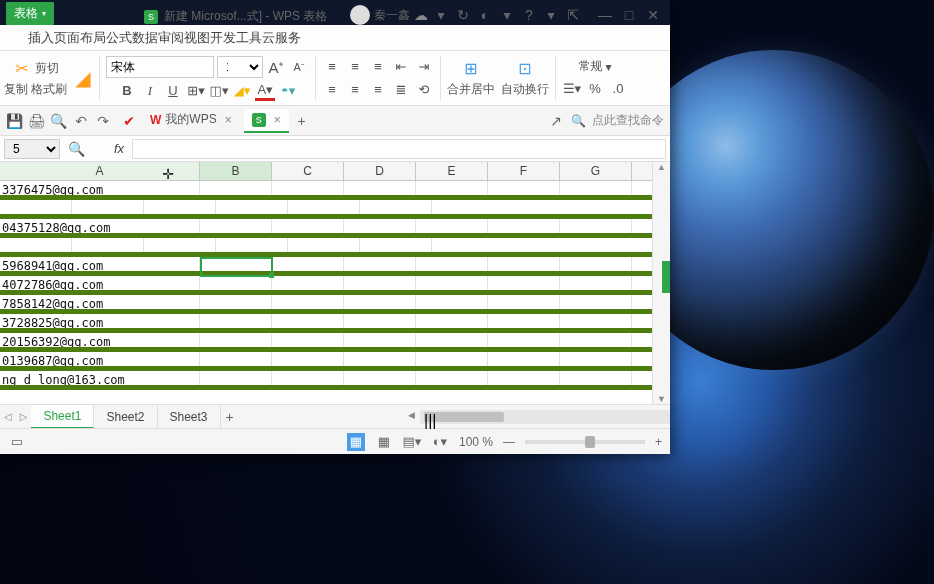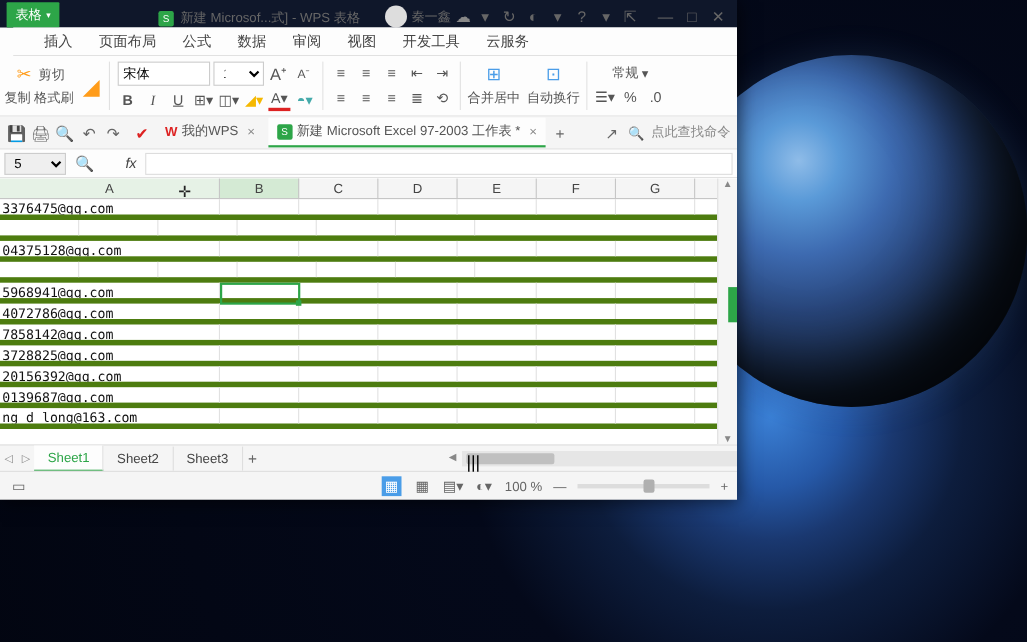--- a/index.html
+++ b/index.html
@@ -8,29 +8,29 @@
 .titlebar { height: 25px; display: flex; align-items: flex-end; background: #0f172a; padding: 0 6px; }
 .app-btn { background: #2da548; color: #fff; font-size: 12px; padding: 3px 8px; display: flex; align-items: center; gap: 4px; border-radius: 1px; }
 .app-btn .arrow { font-size: 8px; }
 .title-docs { display: flex; align-items: center; gap: 6px; margin-left: 90px; font-size: 12px; color: #666; }
 .title-icon { width: 14px; height: 14px; background: #2da548; border-radius: 2px; display: inline-flex; align-items: center; justify-content: center; color: #fff; font-size: 9px; }
 .user-area { margin-left: auto; display: flex; align-items: center; gap: 4px; font-size: 12px; color: #666; }
 .avatar { width: 20px; height: 20px; border-radius: 50%; background: #ddd; display: inline-block; }
 .cloud { font-size: 14px; color: #888; }
 .win-controls { display: flex; gap: 2px; margin-left: 8px; }
 .win-controls span { width: 22px; height: 20px; display: inline-flex; align-items: center; justify-content: center; font-size: 14px; color: #666; }
-.menubar { height: 26px; display: flex; align-items: center; gap: 24px; padding-left: 28px; background: #fdfdfd; font-size: 13px; color: #444; border-bottom: 1px solid #e1e1e1; margin-left: 12px; }
+.menubar { height: 26px; display: flex; align-items: center; padding-left: 28px; background: #fdfdfd; font-size: 13px; color: #444; border-bottom: 1px solid #e1e1e1; }
 .ribbon { height: 55px; background: #fdfdfd; border-bottom: 1px solid #dedede; display: flex; align-items: center; padding: 3px 4px; gap: 6px; }
 .ribbon .sep { width: 1px; height: 44px; background: #e1e1e1; }
 .grp { display: flex; flex-direction: column; gap: 3px; align-items: center; font-size: 12px; color: #555; }
 .grp-row { display: flex; gap: 3px; align-items: center; }
 .big-icon { width: 20px; height: 20px; display: inline-flex; align-items: center; justify-content: center; font-size: 16px; }
 .scissors { color: #ff9c1a; }
 .paint { color: #ff9c1a; font-size: 20px; }
-.font-select { border: 1px solid #ccc; height: 22px; font-size: 12px; padding: 0 18px 0 4px; width: 84px; background: #fff; appearance: none; }
+.font-select { border: 1px solid #ccc; height: 22px; font-size: 12px; padding: 0 18px 0 4px; width: 108px; background: #fff; appearance: none; }
 .size-select { border: 1px solid #ccc; height: 22px; font-size: 12px; padding: 0 18px 0 4px; width: 46px; background: #fff; }
 .btn-ic { width: 20px; height: 20px; display: inline-flex; align-items: center; justify-content: center; font-size: 13px; color: #555; }
 .btn-ic.b { font-weight: bold; }
 .btn-ic.i { font-style: italic; font-family: serif; }
 .btn-ic.u { text-decoration: underline; }
 .tabbar { height: 30px; background: #f5f5f5; border-bottom: 1px solid #dedede; display: flex; align-items: center; padding: 0 6px; gap: 4px; }
 .tool-ic { width: 18px; height: 18px; display: inline-flex; align-items: center; justify-content: center; font-size: 14px; color: #666; }
 .file-tab { display: inline-flex; align-items: center; padding: 4px 8px; font-size: 12px; color: #555; gap: 4px; border-bottom: 2px solid transparent; }
 .file-tab.active { border-bottom-color: #2da548; background: #fdfdfd; }
 .tab-close { font-size: 12px; color: #888; cursor: pointer; margin-left: 4px; }
@@ -200,21 +200,20 @@
     <span class="tool-ic">↷</span>
     <span class="sep" style="height:18px"></span>
     <span class="tool-ic" style="color:#d22">✔</span>
     <div class="file-tab">
       <span style="color:#d22;font-weight:bold">W</span>
       <span>我的WPS</span>
       <span class="tab-close">×</span>
     </div>
     <div class="file-tab active">
       <span class="title-icon">S</span>
-      <span>新建 Microsoft Excel 97-2003 工作表 *</span>
       <span class="tab-close">×</span>
     </div>
     <span class="tool-ic">+</span>
     <div class="search-hint">
       <span class="tool-ic">↗</span>
       <span>🔍</span>
       <span>点此查找命令</span>
     </div>
   </div>
 

